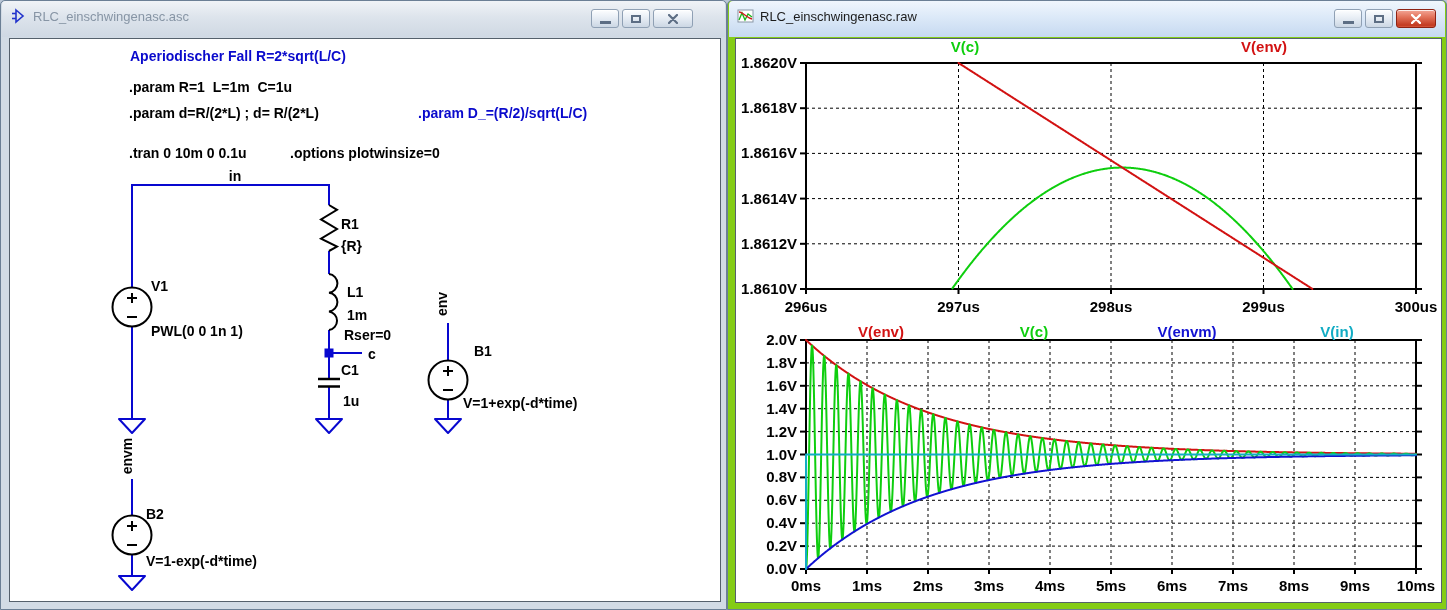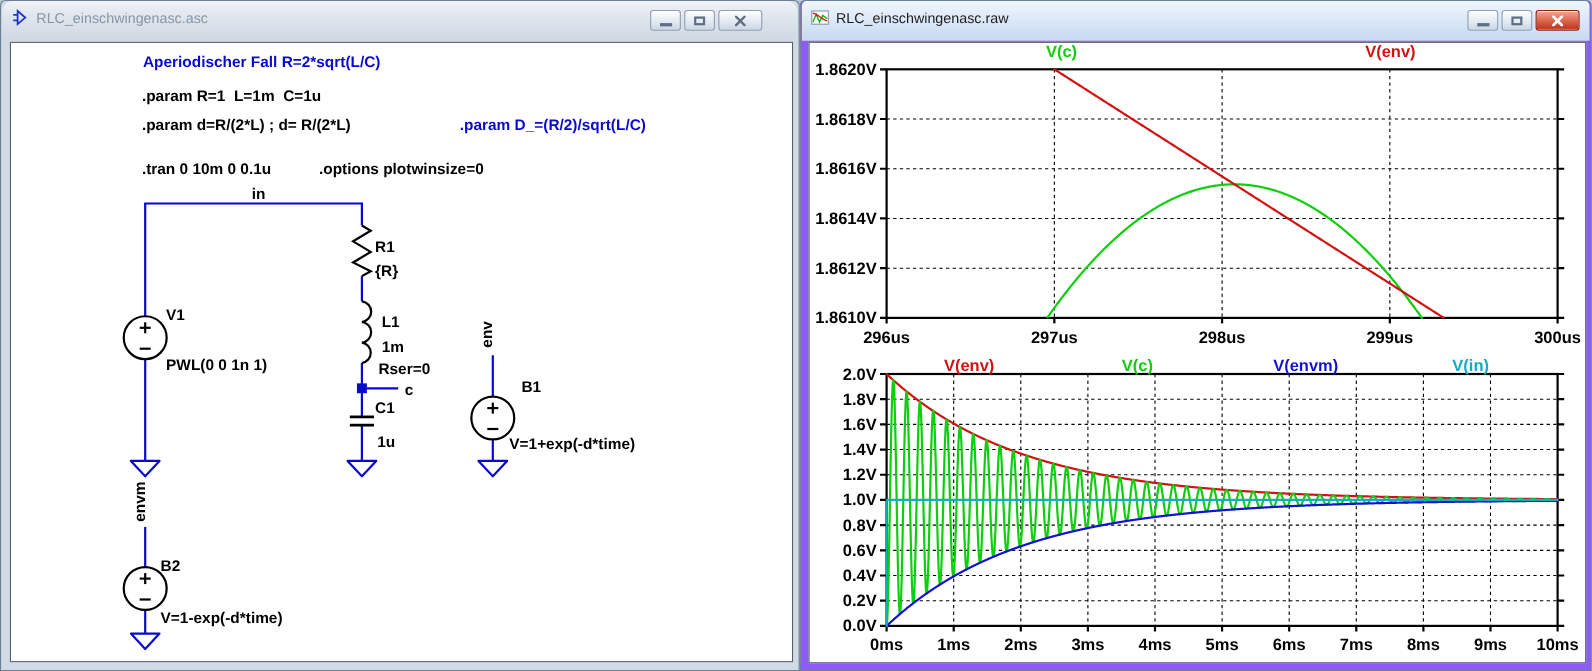--- a/index.html
+++ b/index.html
@@ -1,24 +1,24 @@
 <!DOCTYPE html>
 <html><head>
 <meta charset="utf-8">
 <style>
   html,body{margin:0;padding:0;}
   body{width:1447px;height:610px;overflow:hidden;background:#b9c6d6;
        font-family:"Liberation Sans",sans-serif;position:relative;}
   .window{position:absolute;top:0;height:610px;box-sizing:border-box;
           border:1px solid #6b7f95;border-radius:5px 5px 0 0;}
   #win-left{left:0;width:727px;background:#d2dbe5;}
-  #win-right{left:727px;width:720px;background:#8b5cf6;}
+  #win-right{left:727px;width:720px;background:#84cc16;}
   .titlebar{position:absolute;left:1px;right:1px;top:0;height:36px;border-radius:4px 4px 0 0;
             display:flex;align-items:center;padding:0 0 0 8px;box-sizing:border-box;}
-  #win-left .titlebar{background:linear-gradient(180deg,#f0f3f7 0%,#dde4ec 45%,#cfd8e3 100%);border-radius:10px;}
+  #win-left .titlebar{background:linear-gradient(180deg,#f0f3f7 0%,#dde4ec 45%,#cfd8e3 100%);}
   #win-right .titlebar{background:linear-gradient(180deg,#f0f6fd 0%,#dcE9f8 45%,#c6d9f0 100%);}
   .ticon{width:18px;height:16px;margin-right:5px;flex:0 0 auto;margin-top:-6px;}
   .ttext{font-size:13px;margin-top:-6px;white-space:nowrap;}
   #win-left .ttext{color:#8795a5;}
   #win-right .ttext{color:#1c1c1c;}
   .caption-buttons{position:absolute;top:8px;display:flex;gap:3px;}
   #win-left .caption-buttons{right:32px;}
   #win-right .caption-buttons{right:9px;}
   .cbtn{width:28px;height:19px;border:1px solid #8fa0b4;border-radius:3px;
         background:linear-gradient(180deg,#fdfeff,#e8eef5 45%,#ccd7e4);

